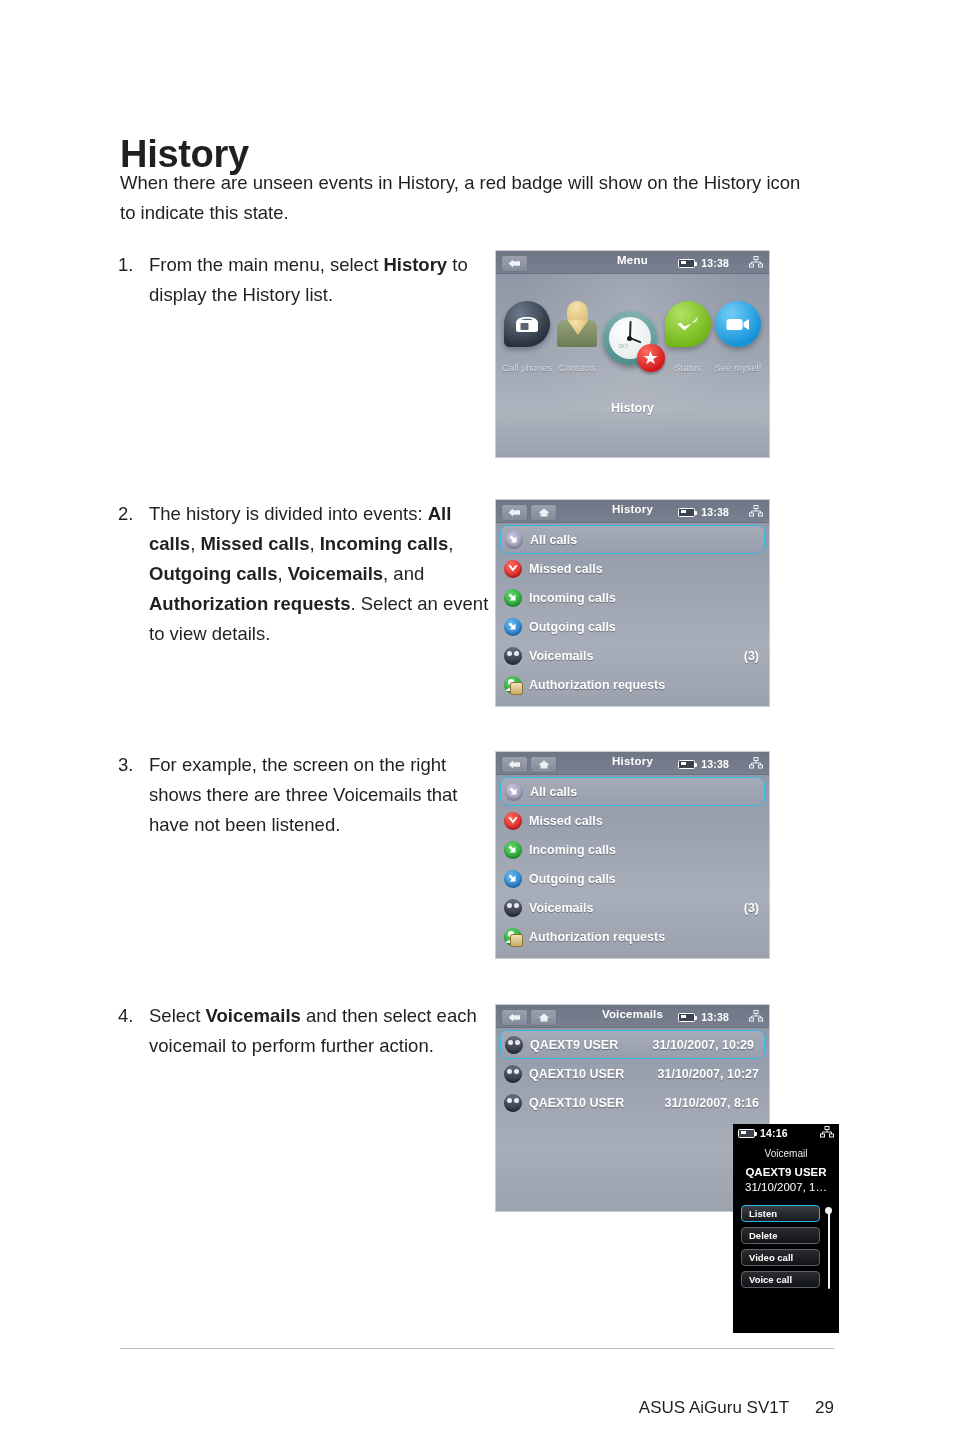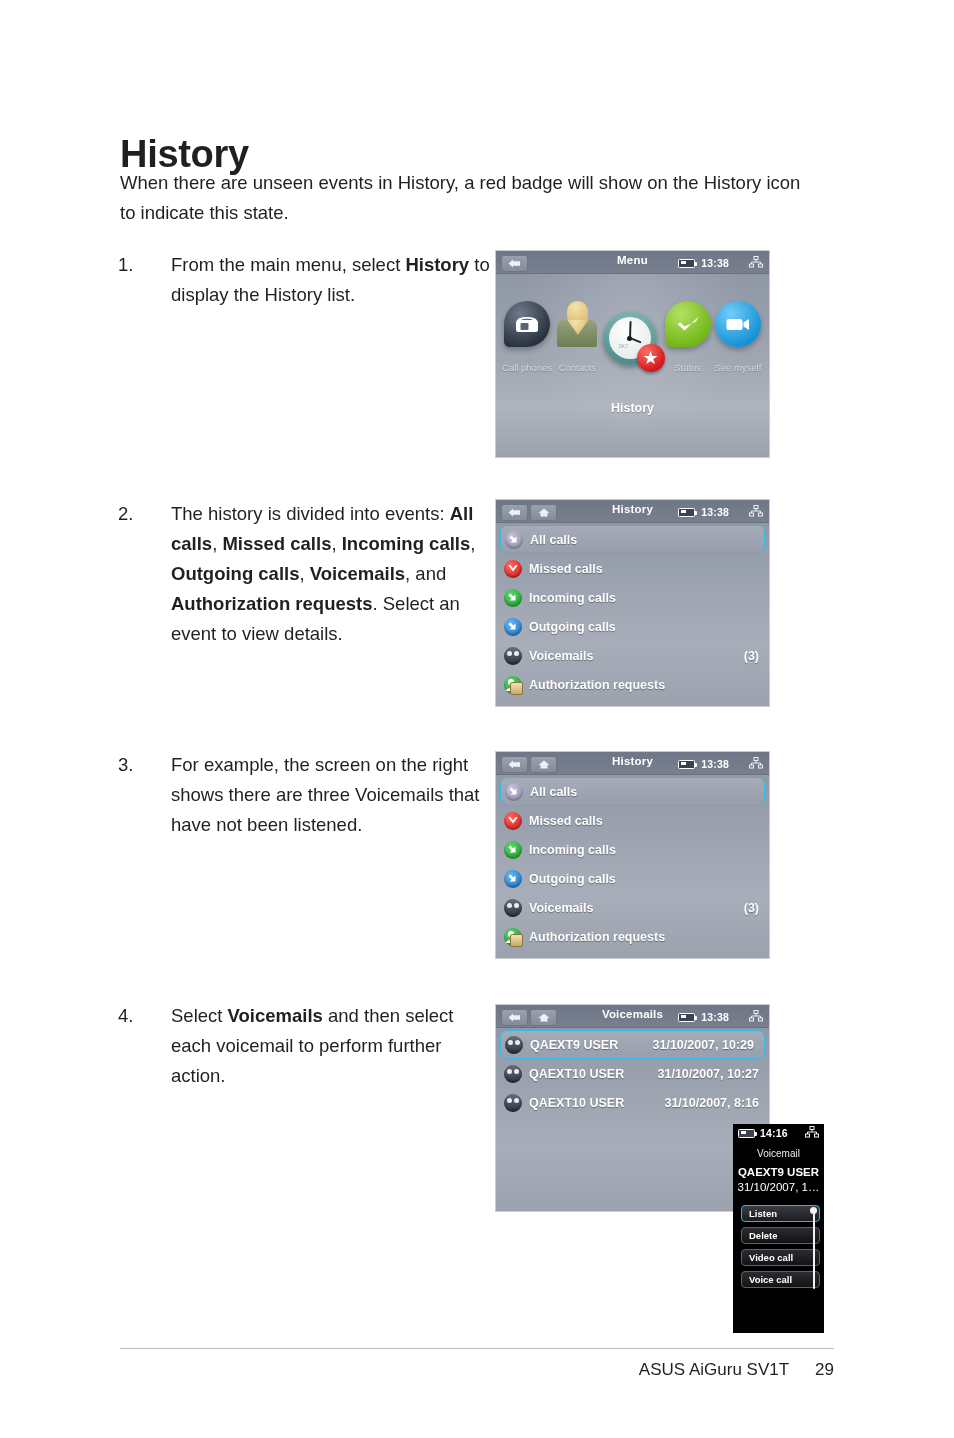--- a/index.html
+++ b/index.html
@@ -51,21 +51,21 @@
     line-height: 30px;
   }
   .step .num {
     position: absolute;
     left: 0;
     top: 0;
     width: 44px;
     text-align: left;
   }
   .step .body {
-    margin-left: 53px;
+    margin-left: 31px;
   }
   .step .body p {
     margin: 0 0 6px 0;
   }
   .step b { font-weight: bold; }
 
   #step1 { top: 250px; }
   #step2 { top: 499px; }
   #step3 { top: 750px; }
   #step4 { top: 1001px; }
@@ -307,21 +307,21 @@
     background: radial-gradient(circle at 35% 28%, #72cdf7, #0d8ed6 78%);
     display:flex;align-items:center;justify-content:center;
     box-shadow: 0 3px 5px rgba(0,0,0,.28);
   }
 
   
   .popup {
     position: absolute;
     left: 733px;
     top: 1124px;
-    width: 91px;
+    width: 106px;
     height: 209px;
     background: #000000;
     box-sizing: border-box;
     overflow: hidden;
     font-family: "Liberation Sans", sans-serif;
     z-index: 5;
   }
   .popup .p-status {
     height: 18px;
     position: relative;
@@ -377,21 +377,21 @@
   }
 
   
   .footer-rule {
     position:absolute;left:120px;top:1348px;width:714px;height:1px;background:#b9bcc0;
   }
   .footer-text {
     position:absolute;left:120px;top:1360px;width:714px;text-align:right;
     font-size:17px;color:#231f20;
   }
-  .footer-text .pg { display:inline-block; margin-left:26px; }
+  .footer-text .pg { display:inline-block; margin-left:26px;margin-top:38px; }
 </style>
 </head>
 <body>
 
 <div class="page">
 
   <h1 class="page-title">History</h1>
   <div class="intro">When there are unseen events in History, a red badge will show on the History icon to indicate this state.</div>
 
   <div class="step" id="step1">

